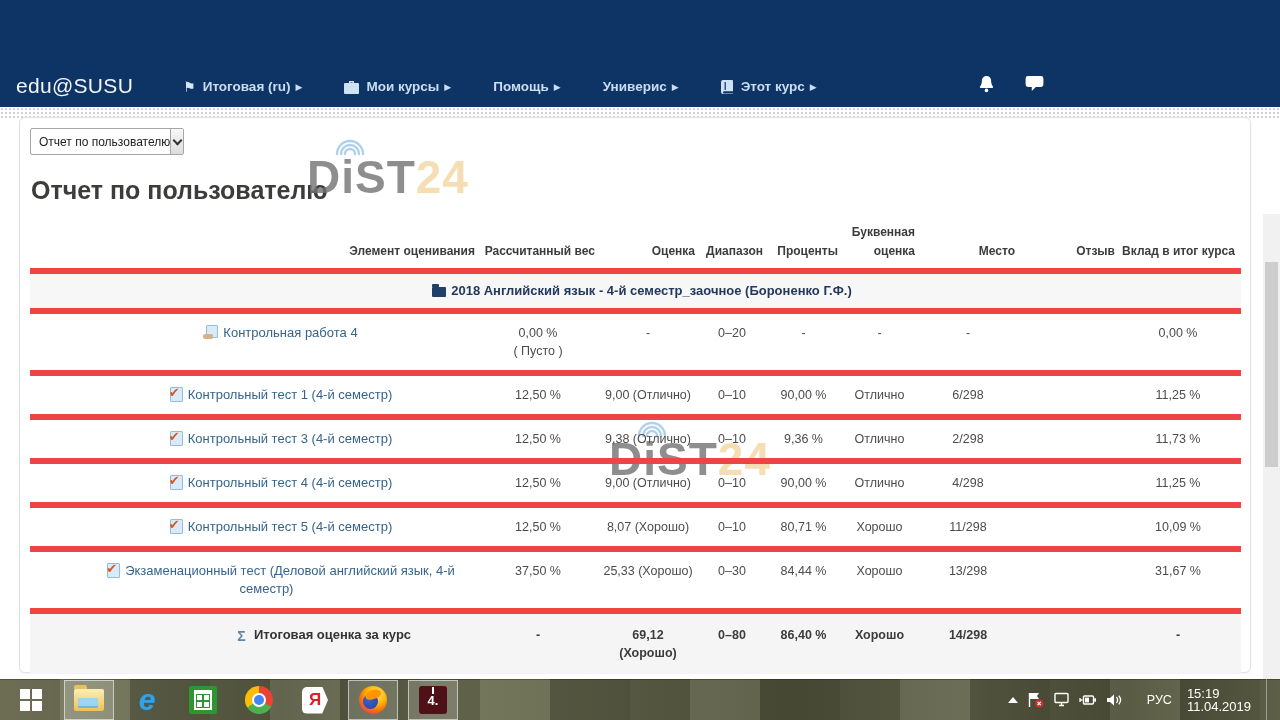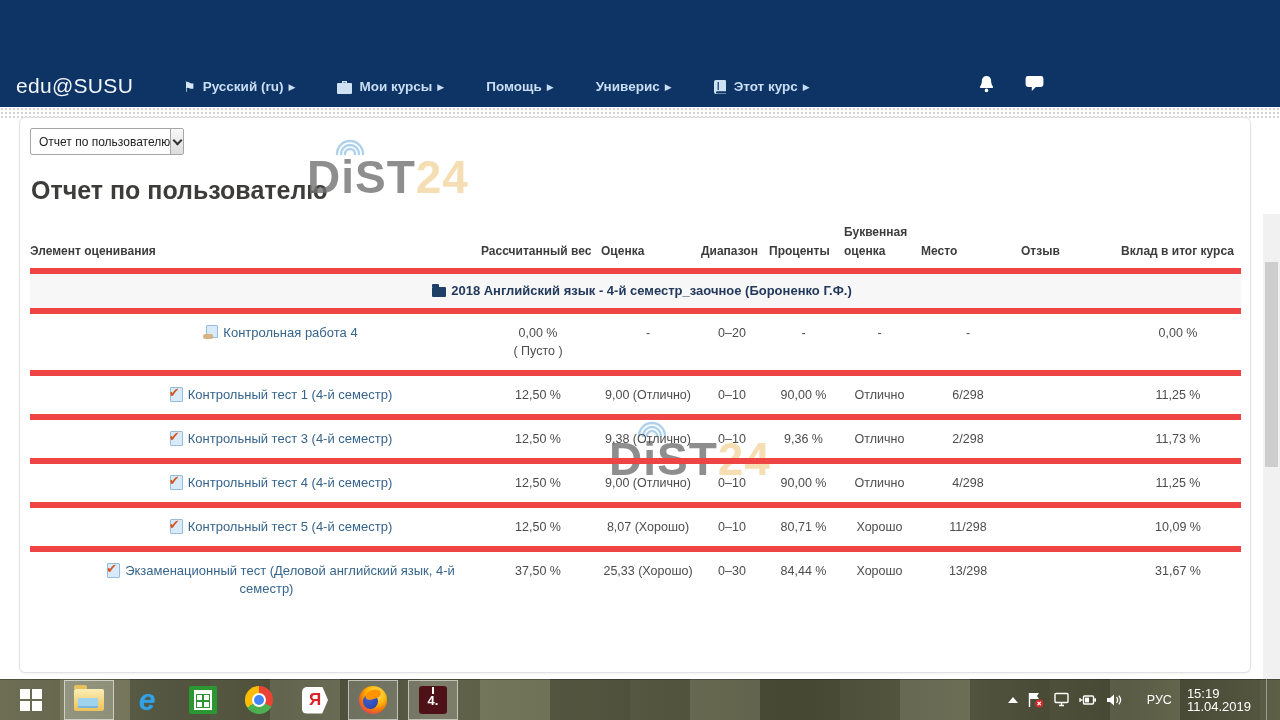--- a/index.html
+++ b/index.html
@@ -40,21 +40,21 @@
 
   
   .watermark { position:absolute; font-size:46px; font-weight:700; letter-spacing:1px;
     opacity:.8; pointer-events:none; white-space:nowrap; }
   .wm-gray { color:#737373; } .wm-orange { color:#f4d7a2; }
   .wm-1 { left:287px; top:32px; } .wm-2 { left:589px; top:314px; }
   .wm-arcs { position:absolute; left:26px; top:-13px; }
 
   
   .grade-table { position:absolute; left:10px; top:105px; width:1211px; border-collapse:collapse; table-layout:fixed; }
-  .grade-table th { text-align:left; vertical-align:bottom; font-size:12px; font-weight:700; color:#3c3c3c;
+  .grade-table th { text-align:right; vertical-align:bottom; font-size:12px; font-weight:700; color:#3c3c3c;
     line-height:1.55; padding:0 6px 8px 0; }
   .grade-table td { font-size:12.5px; color:#4c4c4c; padding:10px 6px 10px 0; vertical-align:top;
     white-space:pre-line; line-height:18px; }
   .grade-table tbody tr { border-top:6px solid #ef4444;text-align:center; }
   tr.row-category { background:#f7f7f7; border-top:1px solid #d7d7d7; border-bottom:1px solid #d7d7d7; }
   tr.row-category td { padding:8px 6px 8px 19px; }
   tr.row-total { background:#f5f5f5; border-top:1px solid #d7d7d7; }
   tr.row-total td { font-weight:700; color:#3c3c3c; padding-top:12px; padding-bottom:12px; }
   td.cell-item { padding-left:28px; text-indent:28px; }
   tr.row-category td.cell-item { padding-left:19px; text-indent:0; }
@@ -134,21 +134,21 @@
   .show-desktop { width:5px; height:41px; border-left:1px solid rgba(255,255,255,.4); margin-left:6px; cursor:pointer; }
 </style>
 </head>
 <body>
 
 <header class="navbar">
   <span class="brand">edu@SUSU</span>
   <nav class="nav-items">
     <span class="nav-item">
       <span class="nicon icon-flag"></span>
-      <span>Русский (ru)</span>
+      <span>Итоговая (ru)</span>
       <span class="caret"></span>
     </span>
     <span class="nav-item">
       <span class="nicon">
         <svg width="15" height="13" viewBox="0 0 15 13">
             <path fill="#cfe2f4" d="M5 0h5v2h4a1 1 0 011 1v9a1 1 0 01-1 1H1a1 1 0 01-1-1V3a1 1 0 011-1h4V0zm1.4 2h2.2V1.4H6.4V2zM0 6h15v1.6H0z"></path>
           </svg>
       </span>
       <span>Мои курсы</span>
       <span class="caret"></span>
@@ -307,20 +307,32 @@
             <td class="cell-item"><span class="gicon quiz-icon"></span><a class="ilabel" href="#">Экзаменационный тест (Деловой английский язык, 4-й семестр)</a></td>
             <td>37,50 %</td>
             <td>25,33 (Хорошо)</td>
             <td>0–30</td>
             <td>84,44 %</td>
             <td>Хорошо</td>
             <td>13/298</td>
             <td></td>
             <td>31,67 %</td>
           </tr>
+          <tr class="row-total">
+            <td class="cell-item"><span class="gicon sigma-icon"></span><span class="ilabel">Итоговая оценка за курс</span></td>
+            <td>-</td>
+            <td>69,12
+(Хорошо)</td>
+            <td>0–80</td>
+            <td>86,40 %</td>
+            <td>Хорошо</td>
+            <td>14/298</td>
+            <td></td>
+            <td>-</td>
+          </tr>
         </tbody>
     </table>
   </div>
 
   <div class="v-scrollbar">
     <div class="v-thumb"></div>
 
   </div>
 </div>
 

